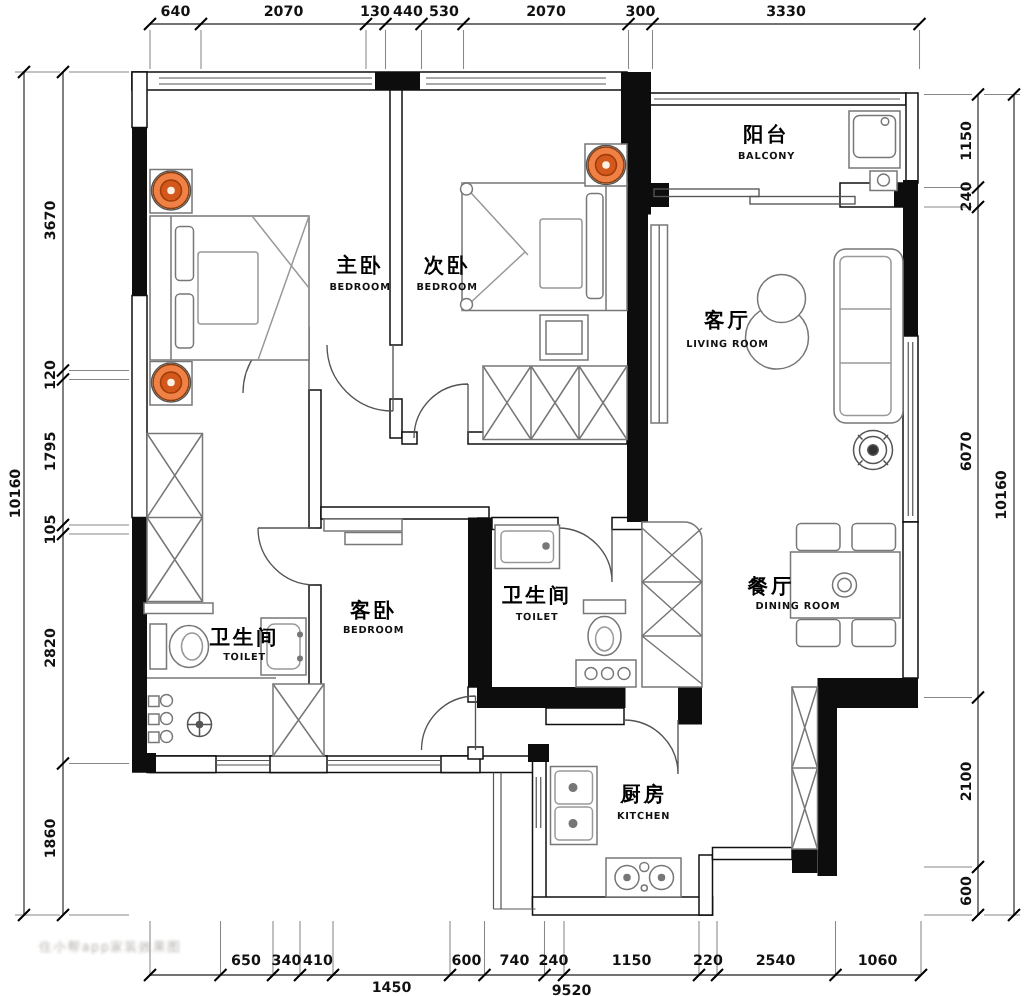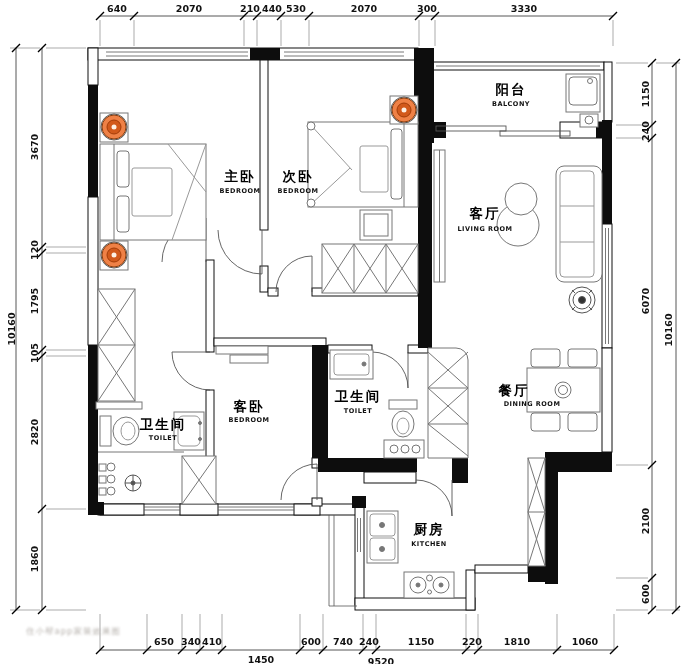--- a/index.html
+++ b/index.html
@@ -312,38 +312,38 @@
 <div class="lbl lbl-en" style="left:163px;top:438px">TOILET</div>
 <div class="lbl lbl-zh" style="left:358px;top:397px">卫生间</div>
 <div class="lbl lbl-en" style="left:358px;top:411px">TOILET</div>
 <div class="lbl lbl-zh" style="left:514px;top:391px">餐厅</div>
 <div class="lbl lbl-en" style="left:532px;top:404px">DINING ROOM</div>
 <div class="lbl lbl-zh" style="left:429px;top:530px">厨房</div>
 <div class="lbl lbl-en" style="left:429px;top:544px">KITCHEN</div>
 
 <span class="dim" style="left:117px;top:8px">640</span>
 <span class="dim" style="left:189px;top:8px">2070</span>
-<span class="dim" style="left:250px;top:8px">210</span>
+<span class="dim" style="left:250px;top:8px">130</span>
 <span class="dim" style="left:272px;top:8px">440</span>
 <span class="dim" style="left:296px;top:8px">530</span>
 <span class="dim" style="left:364px;top:8px">2070</span>
 <span class="dim" style="left:427px;top:8px">300</span>
 <span class="dim" style="left:524px;top:8px">3330</span>
 
 <span class="dim" style="left:123px;top:671px">870</span>
 <span class="dim" style="left:164px;top:641px">650</span>
 <span class="dim" style="left:191px;top:641px">340</span>
 <span class="dim" style="left:212px;top:641px">410</span>
 <span class="dim" style="left:261px;top:659px">1450</span>
 <span class="dim" style="left:311px;top:641px">600</span>
 <span class="dim" style="left:343px;top:641px">740</span>
 <span class="dim" style="left:369px;top:641px">240</span>
 <span class="dim" style="left:421px;top:641px">1150</span>
 <span class="dim" style="left:472px;top:641px">220</span>
-<span class="dim" style="left:517px;top:641px">1810</span>
+<span class="dim" style="left:517px;top:641px">2540</span>
 <span class="dim" style="left:585px;top:641px">1060</span>
 <span class="dim" style="left:381px;top:661px">9520</span>
 
 <span class="dim dim-v" style="left:34px;top:147px">3670</span>
 <span class="dim dim-v" style="left:34px;top:250px">120</span>
 <span class="dim dim-v" style="left:34px;top:301px">1795</span>
 <span class="dim dim-v" style="left:34px;top:353px">105</span>
 <span class="dim dim-v" style="left:34px;top:432px">2820</span>
 <span class="dim dim-v" style="left:34px;top:559px">1860</span>
 <span class="dim dim-v" style="left:11px;top:329px">10160</span>

